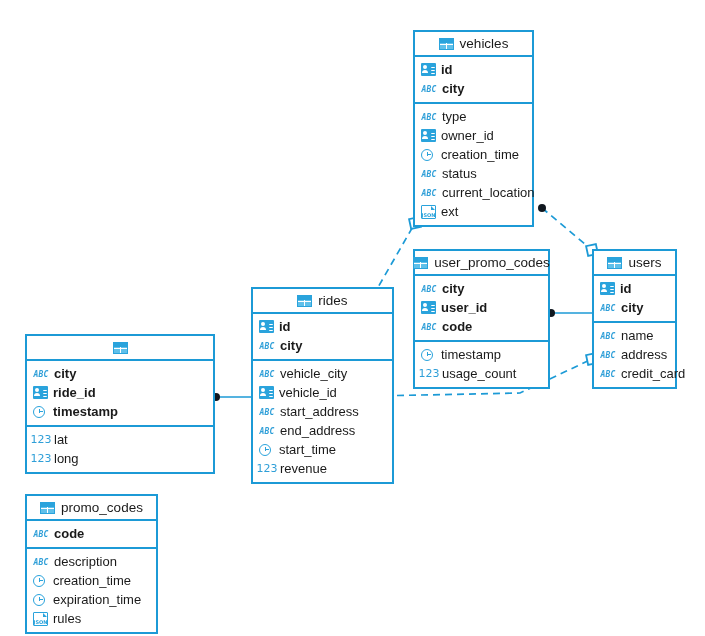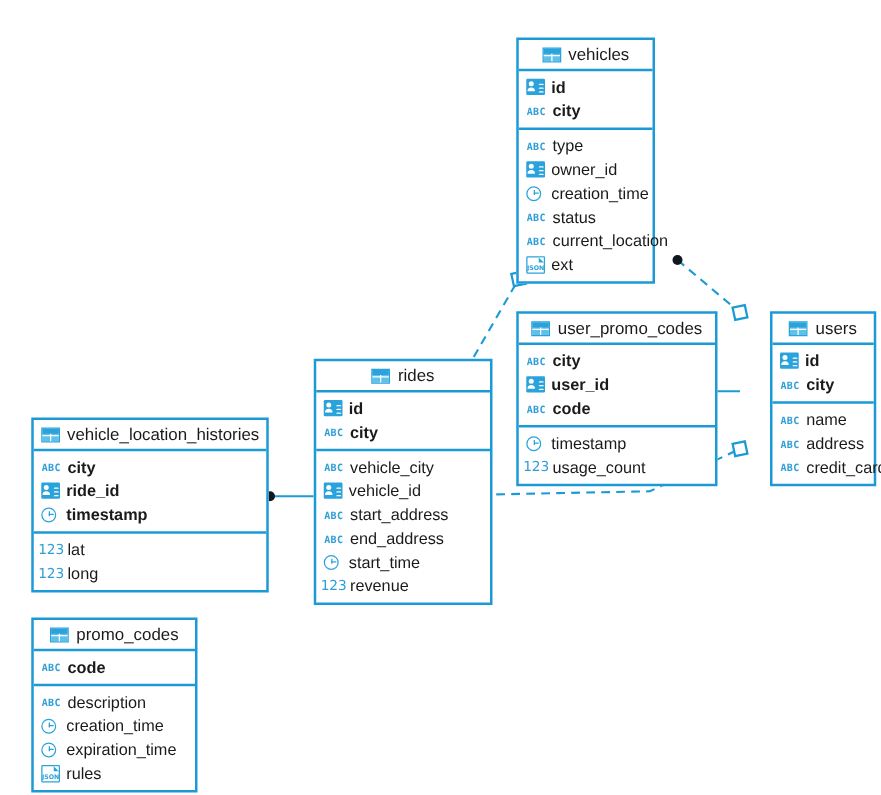--- a/index.html
+++ b/index.html
@@ -60,20 +60,21 @@
 
   .ic-abc{
     flex:0 0 16px;width:16px;height:15px;
     font-size:8px;font-weight:bold;letter-spacing:.2px;
     color:#2f9fd8;
     font-family:"DejaVu Sans Mono", monospace;
     display:flex;align-items:flex-end;justify-content:center;
     line-height:1;
     padding-bottom:2px;
     box-sizing:border-box;
+    font-style:italic;
   }
   .ic-num{
     flex:0 0 16px;width:16px;height:15px;
     font-size:11px;font-weight:normal;
     color:#2f9fd8;
     font-family:"DejaVu Sans", sans-serif;
     display:flex;align-items:flex-end;justify-content:center;
     line-height:1;padding-bottom:2px;box-sizing:border-box;
   }
 
@@ -137,21 +138,21 @@
         <circle cx="542" cy="208" r="4" fill="#10171f"></circle>
         <rect x="587" y="245" width="10" height="10" fill="#ffffff" stroke="#1c9ad6" stroke-width="1.8" transform="rotate(-12 592 250)"></rect>
         <polyline points="551,313 592,313" fill="none" stroke="#1c9ad6" stroke-width="1.7"></polyline>
         <circle cx="551" cy="313" r="4" fill="#10171f"></circle>
         <polyline points="216,397 251,397" fill="none" stroke="#1c9ad6" stroke-width="1.7"></polyline>
         <circle cx="216" cy="397" r="4" fill="#10171f"></circle>
       </g>
   </svg>
 
   <div id="tables-layer">
-      <div class="table" style="left: 413px; top: 30px; width: 111px;">
+      <div class="table" style="left: 413px; top: 30px; width: 121px;">
         <div class="tbl-title">
           <span class="ic-table"></span>
           <span>vehicles</span>
         </div>
         <div class="section keys">
           <div class="row pk">
             <span class="ic-uuid"></span>
             <span>id</span>
           </div>
           <div class="row pk">
@@ -185,21 +186,21 @@
             <span>current_location</span>
           </div>
           <div class="row">
             <span class="ic-json">
               <span class="lbl">JSON</span>
             </span>
             <span>ext</span>
           </div>
         </div>
       </div>
-      <div class="table" style="left: 413px; top: 249px; width: 161px;">
+      <div class="table" style="left: 413px; top: 249px; width: 137px;">
         <div class="tbl-title">
           <span class="ic-table"></span>
           <span>user_promo_codes</span>
         </div>
         <div class="section keys">
           <div class="row pk">
             <span class="ic-abc">ABC</span>
             <span>city</span>
           </div>
           <div class="row pk">
@@ -219,21 +220,21 @@
               <span class="mm"></span>
             </span>
             <span>timestamp</span>
           </div>
           <div class="row">
             <span class="ic-num">123</span>
             <span>usage_count</span>
           </div>
         </div>
       </div>
-      <div class="table" style="left: 616px; top: 249px; width: 85px;">
+      <div class="table" style="left: 592px; top: 249px; width: 85px;">
         <div class="tbl-title">
           <span class="ic-table"></span>
           <span>users</span>
         </div>
         <div class="section keys">
           <div class="row pk">
             <span class="ic-uuid"></span>
             <span>id</span>
           </div>
           <div class="row pk">
@@ -298,21 +299,20 @@
           </div>
           <div class="row">
             <span class="ic-num">123</span>
             <span>revenue</span>
           </div>
         </div>
       </div>
       <div class="table" style="left: 25px; top: 334px; width: 190px;">
         <div class="tbl-title">
           <span class="ic-table"></span>
-          <span>vehicle_location_histories</span>
         </div>
         <div class="section keys">
           <div class="row pk">
             <span class="ic-abc">ABC</span>
             <span>city</span>
           </div>
           <div class="row pk">
             <span class="ic-uuid"></span>
             <span>ride_id</span>
           </div>

